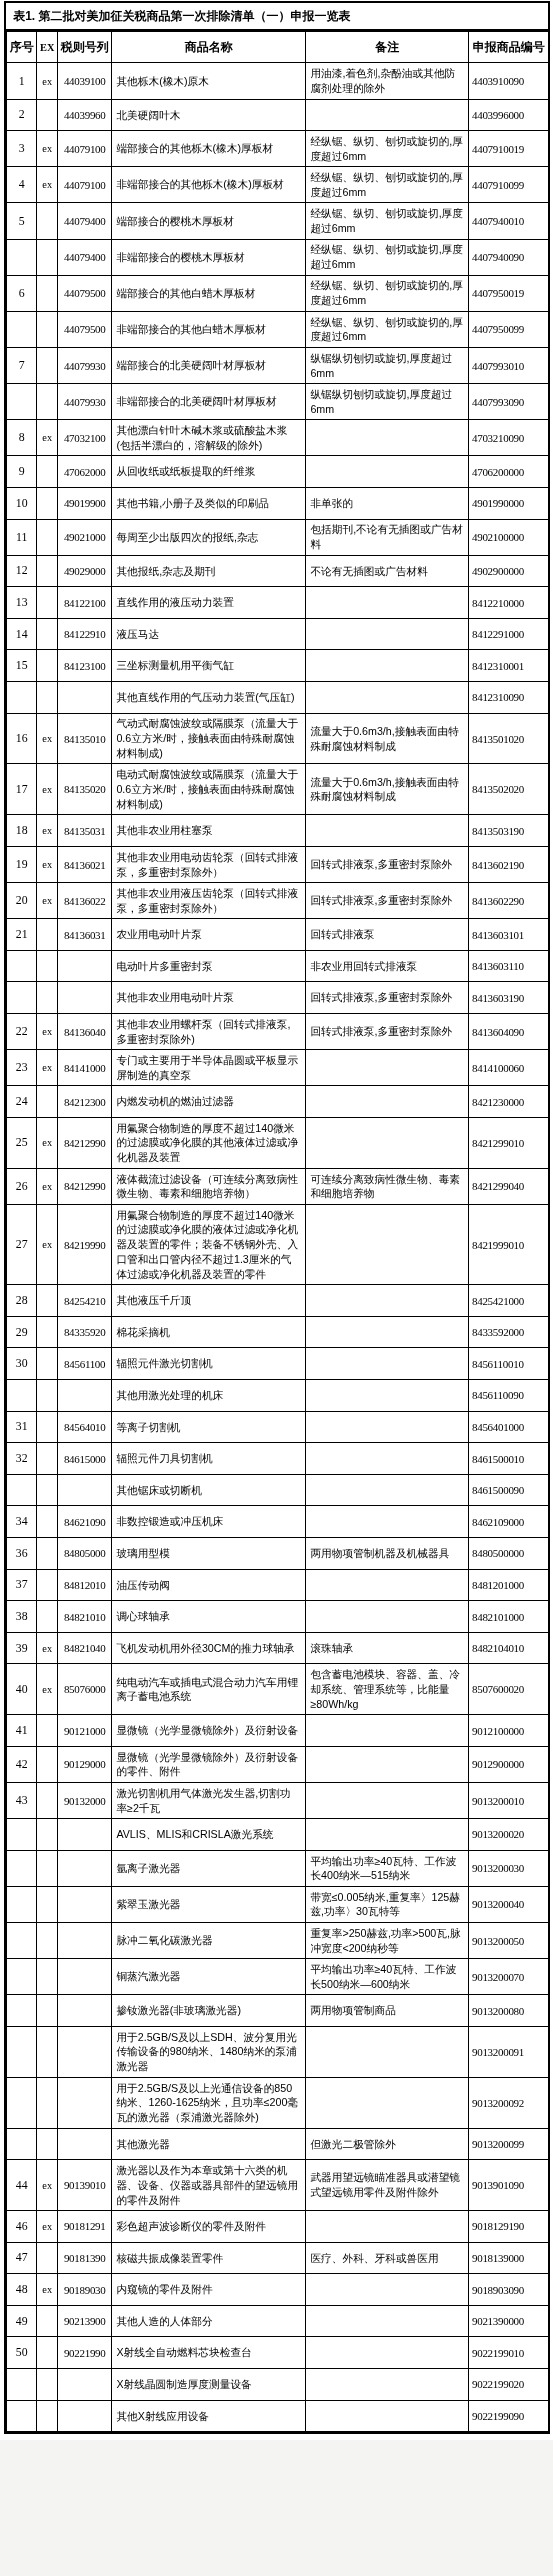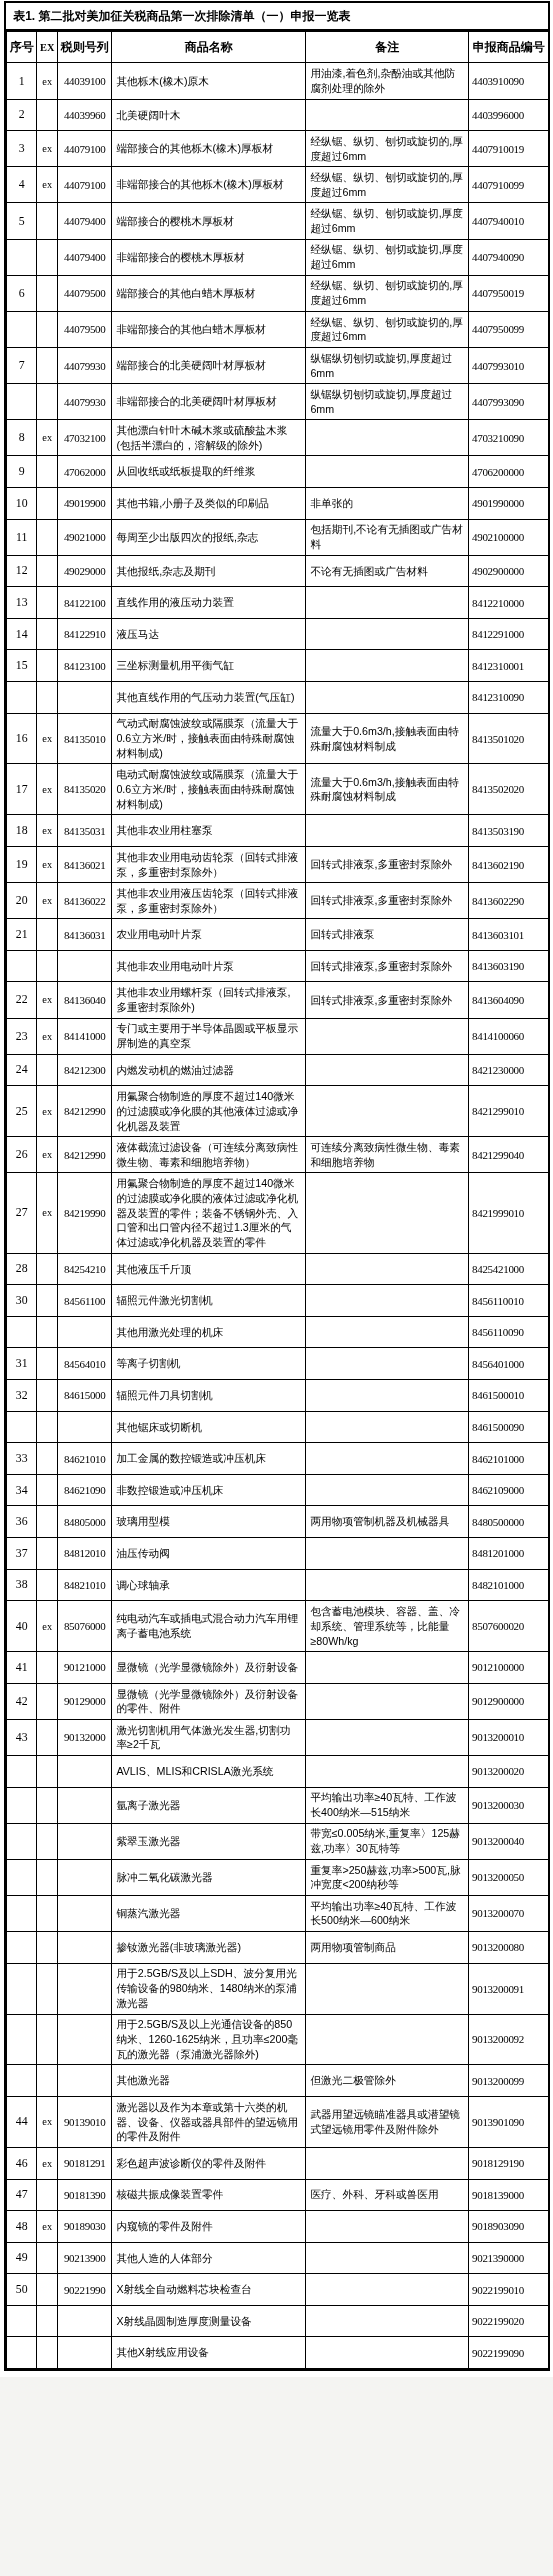--- a/index.html
+++ b/index.html
@@ -258,20 +258,28 @@
             <td class="c-ex"></td>
             <td class="c-code">84136031</td>
             <td class="c-name">农业用电动叶片泵</td>
             <td class="c-note">回转式排液泵</td>
             <td class="c-num">8413603101</td>
           </tr>
           <tr>
             <td class="c-seq"></td>
             <td class="c-ex"></td>
             <td class="c-code"></td>
+            <td class="c-name">电动叶片多重密封泵</td>
+            <td class="c-note">非农业用回转式排液泵</td>
+            <td class="c-num">8413603110</td>
+          </tr>
+          <tr>
+            <td class="c-seq"></td>
+            <td class="c-ex"></td>
+            <td class="c-code"></td>
             <td class="c-name">其他非农业用电动叶片泵</td>
             <td class="c-note">回转式排液泵,多重密封泵除外</td>
             <td class="c-num">8413603190</td>
           </tr>
           <tr>
             <td class="c-seq">22</td>
             <td class="c-ex">ex</td>
             <td class="c-code">84136040</td>
             <td class="c-name">其他非农业用螺杆泵（回转式排液泵,多重密封泵除外)</td>
             <td class="c-note">回转式排液泵,多重密封泵除外</td>
@@ -319,20 +327,28 @@
           </tr>
           <tr>
             <td class="c-seq">28</td>
             <td class="c-ex"></td>
             <td class="c-code">84254210</td>
             <td class="c-name">其他液压千斤顶</td>
             <td class="c-note"></td>
             <td class="c-num">8425421000</td>
           </tr>
           <tr>
+            <td class="c-seq">29</td>
+            <td class="c-ex"></td>
+            <td class="c-code">84335920</td>
+            <td class="c-name">棉花采摘机</td>
+            <td class="c-note"></td>
+            <td class="c-num">8433592000</td>
+          </tr>
+          <tr>
             <td class="c-seq">30</td>
             <td class="c-ex"></td>
             <td class="c-code">84561100</td>
             <td class="c-name">辐照元件激光切割机</td>
             <td class="c-note"></td>
             <td class="c-num">8456110010</td>
           </tr>
           <tr>
             <td class="c-seq"></td>
             <td class="c-ex"></td>
@@ -357,28 +373,20 @@
             <td class="c-note"></td>
             <td class="c-num">8461500010</td>
           </tr>
           <tr>
             <td class="c-seq"></td>
             <td class="c-ex"></td>
             <td class="c-code"></td>
             <td class="c-name">其他锯床或切断机</td>
             <td class="c-note"></td>
             <td class="c-num">8461500090</td>
-          </tr>
-          <tr>
-            <td class="c-seq">33</td>
-            <td class="c-ex"></td>
-            <td class="c-code">84621010</td>
-            <td class="c-name">加工金属的数控锻造或冲压机床</td>
-            <td class="c-note"></td>
-            <td class="c-num">8462101000</td>
           </tr>
           <tr>
             <td class="c-seq">34</td>
             <td class="c-ex"></td>
             <td class="c-code">84621090</td>
             <td class="c-name">非数控锻造或冲压机床</td>
             <td class="c-note"></td>
             <td class="c-num">8462109000</td>
           </tr>
           <tr>
@@ -397,20 +405,28 @@
             <td class="c-note"></td>
             <td class="c-num">8481201000</td>
           </tr>
           <tr>
             <td class="c-seq">38</td>
             <td class="c-ex"></td>
             <td class="c-code">84821010</td>
             <td class="c-name">调心球轴承</td>
             <td class="c-note"></td>
             <td class="c-num">8482101000</td>
+          </tr>
+          <tr>
+            <td class="c-seq">39</td>
+            <td class="c-ex">ex</td>
+            <td class="c-code">84821040</td>
+            <td class="c-name">飞机发动机用外径30CM的推力球轴承</td>
+            <td class="c-note">滚珠轴承</td>
+            <td class="c-num">8482104010</td>
           </tr>
           <tr>
             <td class="c-seq">40</td>
             <td class="c-ex">ex</td>
             <td class="c-code">85076000</td>
             <td class="c-name">纯电动汽车或插电式混合动力汽车用锂离子蓄电池系统</td>
             <td class="c-note">包含蓄电池模块、容器、盖、冷却系统、管理系统等，比能量≥80Wh/kg</td>
             <td class="c-num">8507600020</td>
           </tr>
           <tr>

